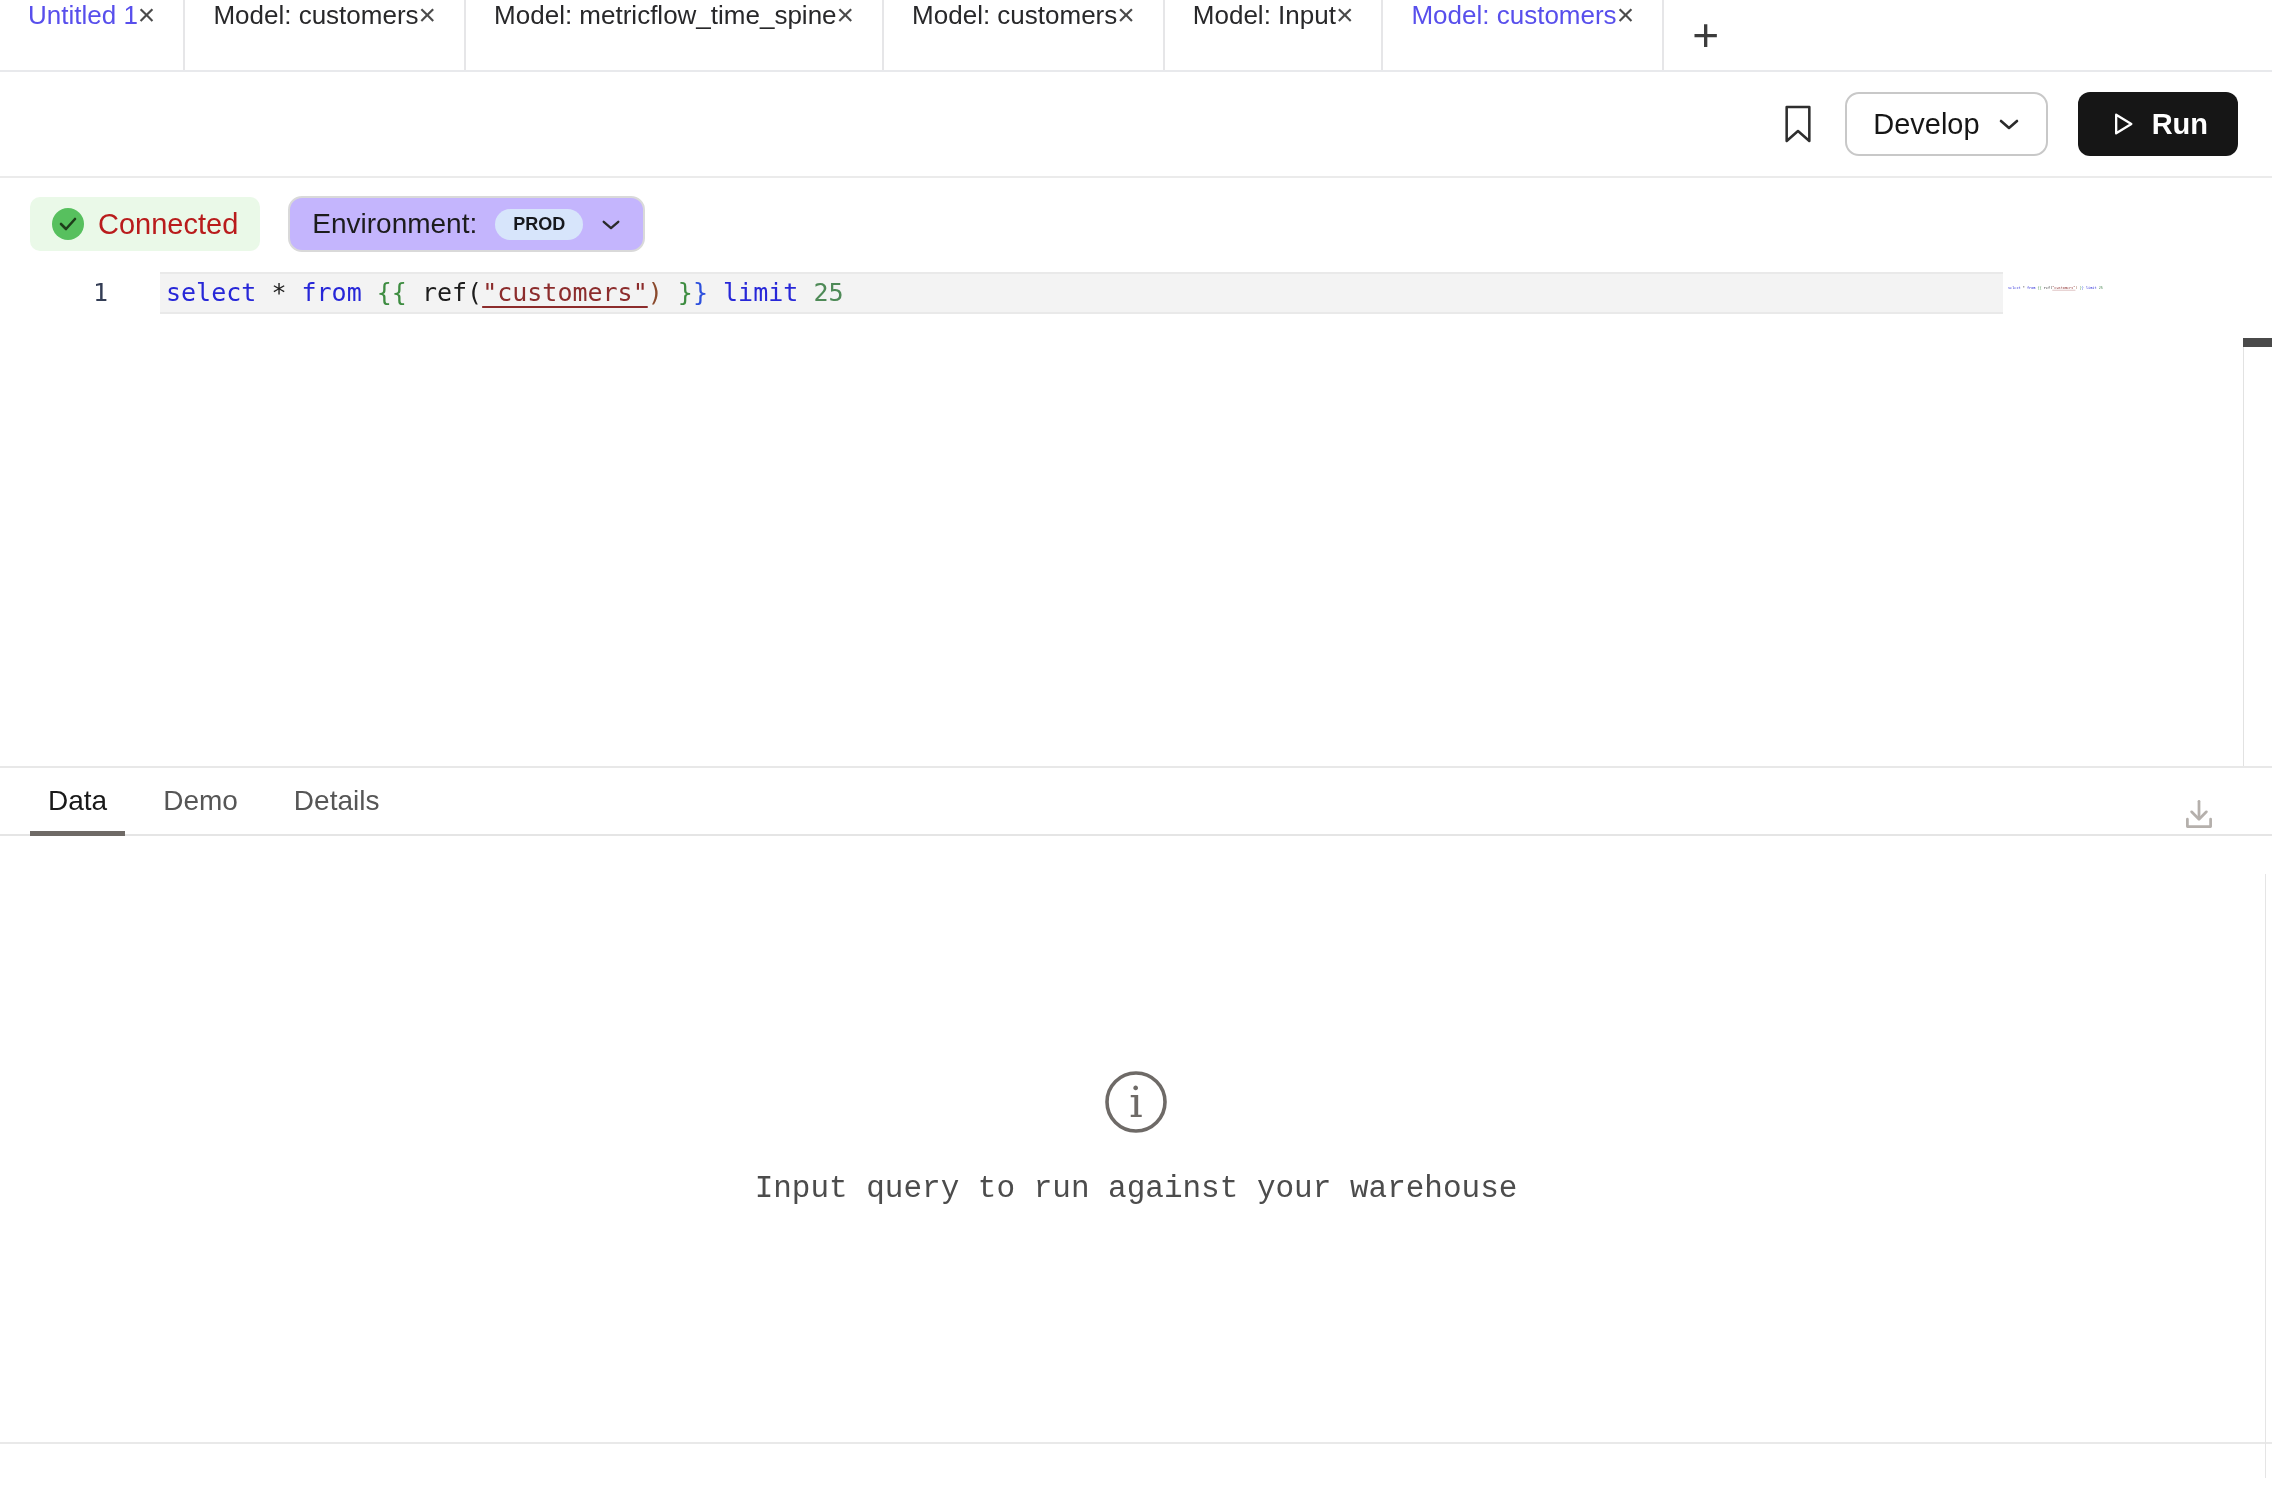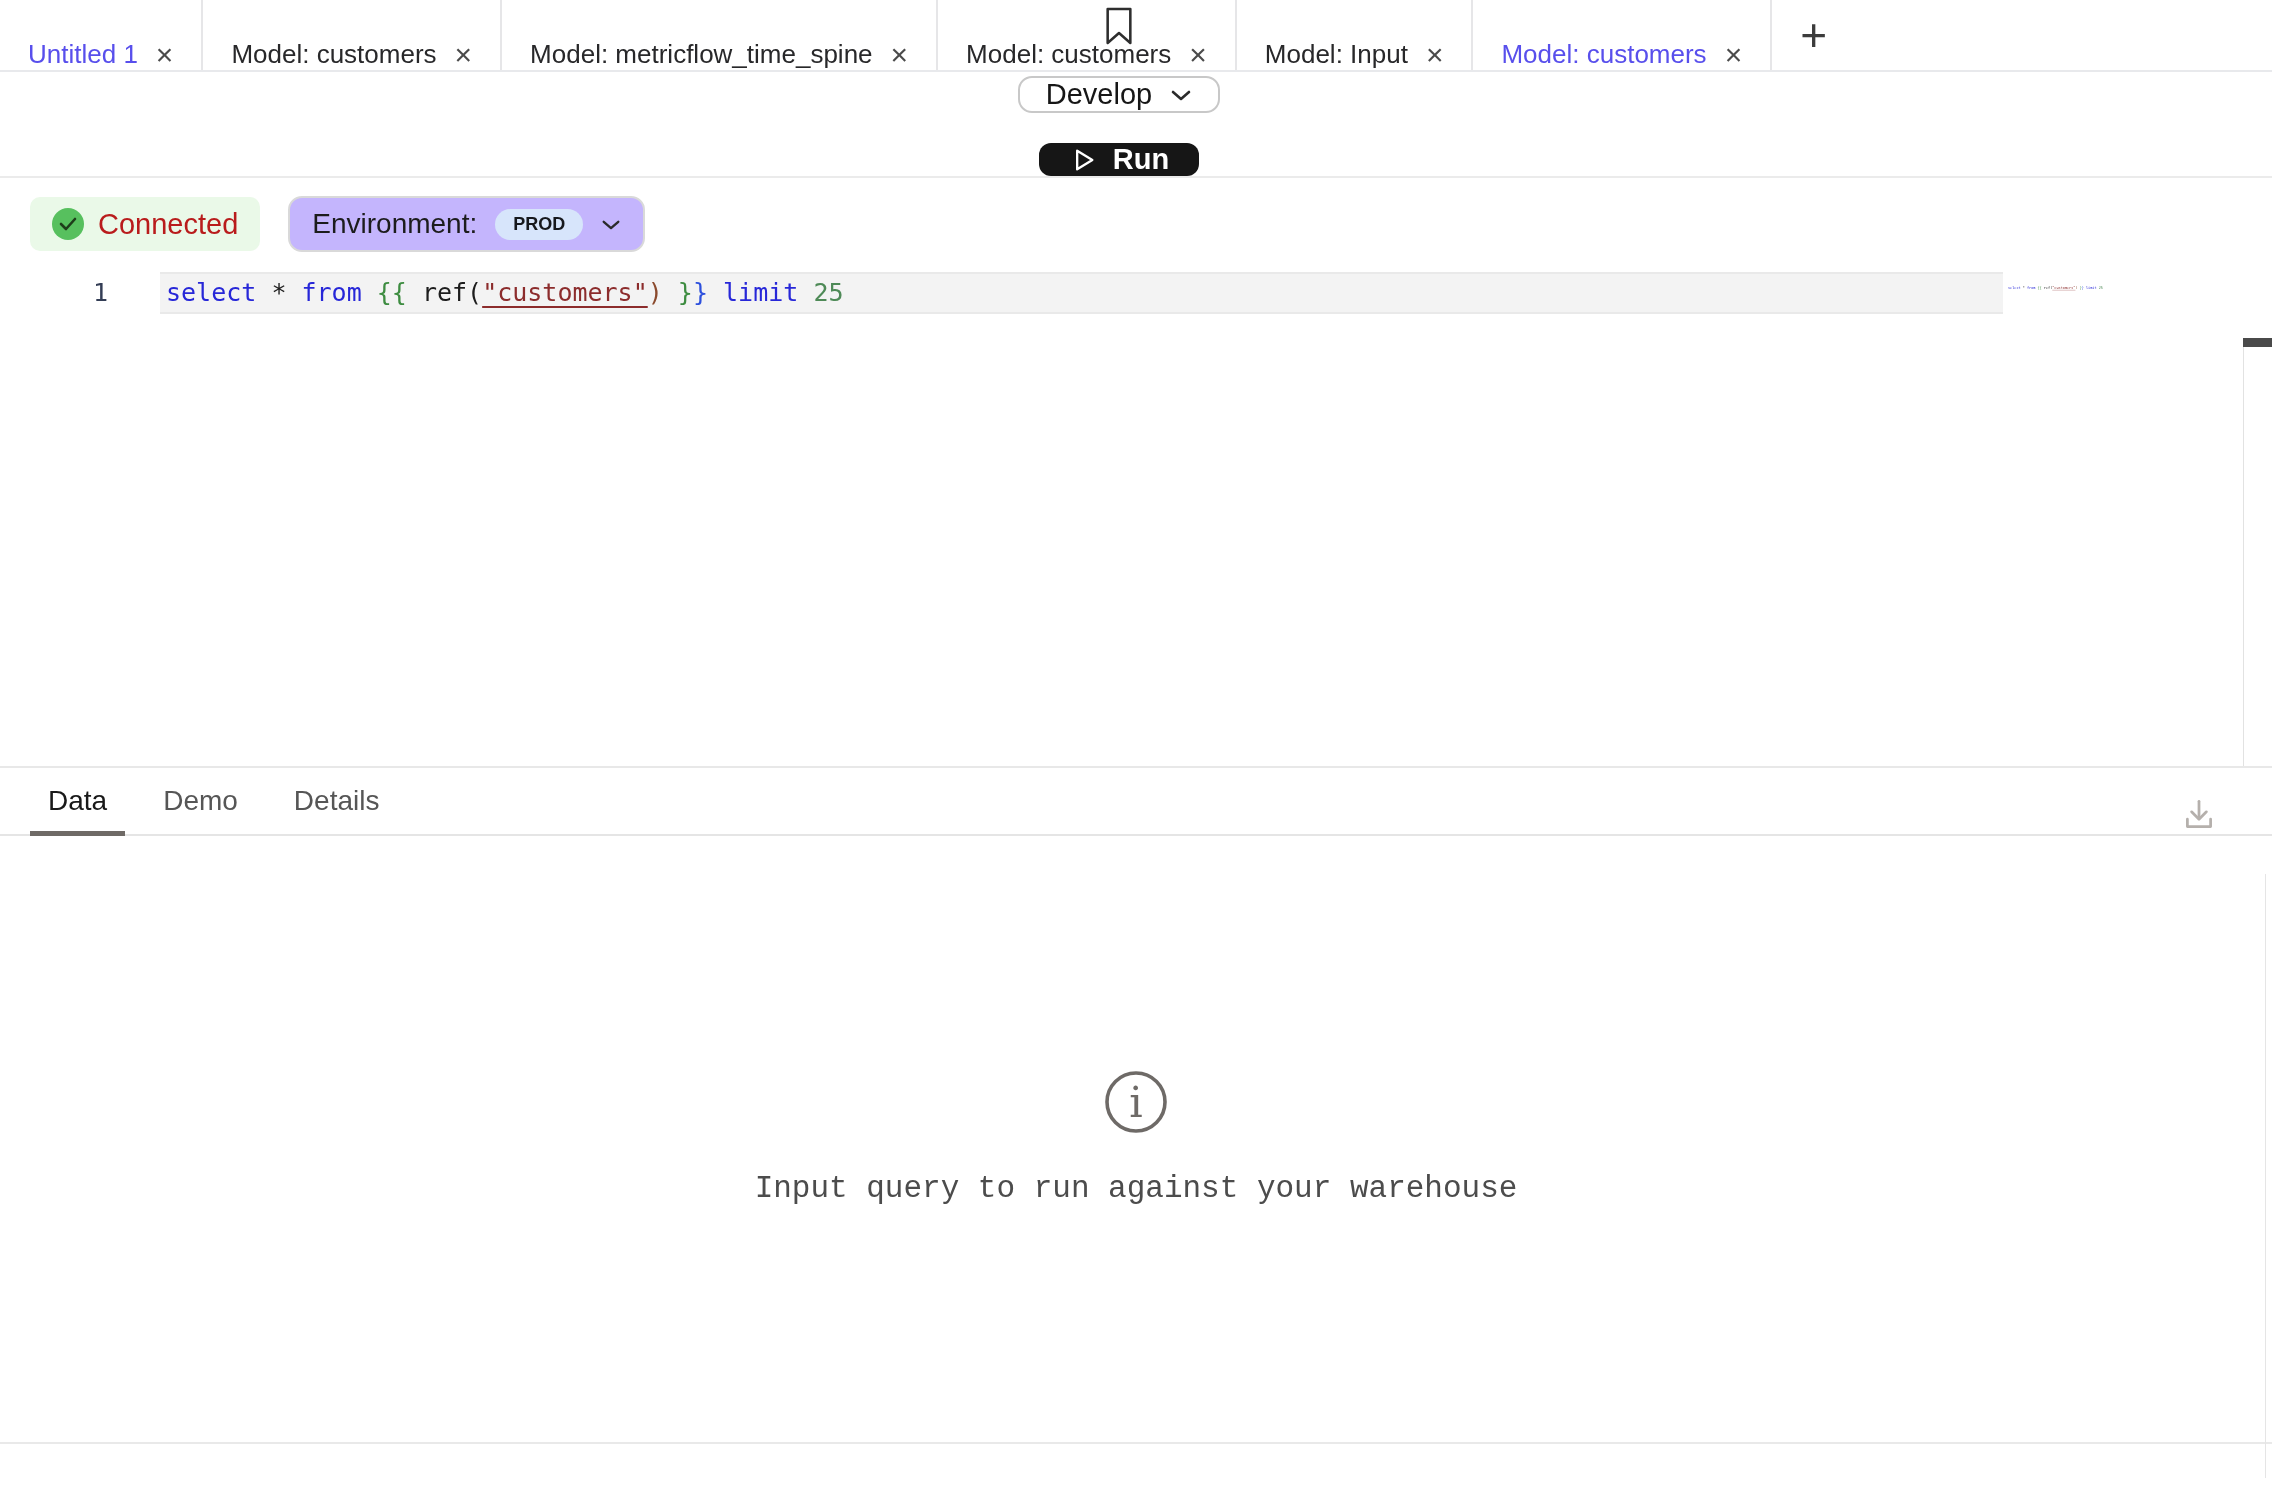--- a/index.html
+++ b/index.html
@@ -2,31 +2,31 @@
 <html><head>
 <meta charset="utf-8">
 <style>
   * { margin:0; padding:0; box-sizing:border-box; }
   html,body { width:2272px; height:1486px; background:#ffffff; overflow:hidden;
               font-family:"Liberation Sans", sans-serif; }
 
   
   .tabbar { display:flex; align-items:stretch; height:72px; background:#fff;
             border-bottom:2px solid #e8e9ec; }
-  .tab { display:flex; align-items:flex-end; gap:18px; padding:0 28px;
+  .tab { display:flex; align-items:flex-start; padding:0 28px;
          border-right:2px solid #e6e6e8; cursor:default; background:#fff; }
   .tab-label { font-size:26px; color:#28282a; white-space:nowrap; }
   .tab.accent .tab-label { color:#584fec; }
   .tab-close { font-size:30px; line-height:1; color:#4b4b4b; font-weight:400; }
   .newtab { display:flex; align-items:center; padding:0 10px 0 28px; }
   .plus-glyph { font-size:46px; font-weight:300; color:#3c3c3c; line-height:1; }
 
   
   .toolbar { height:106px; display:flex; align-items:center; justify-content:flex-end;
-             gap:30px; padding-right:34px; border-bottom:2px solid #ebebeb; background:#fff;flex-direction:column; }
+             gap:30px; padding-right:34px; border-bottom:2px solid #ebebeb; background:#fff; }
   .icon-btn { display:flex; align-items:center; justify-content:center; }
   .btn-develop { display:flex; align-items:center; gap:18px; height:64px; padding:0 26px;
                  border:2px solid #c8c8c8; border-radius:14px; background:#fff;
                  font-size:29px; color:#161616; }
   .btn-run { display:flex; align-items:center; gap:16px; height:64px; padding:0 30px;
              border:none; border-radius:12px; background:#161616; color:#fff;
              font-size:29px; font-weight:600; }
 
   
   .statusrow { display:flex; align-items:center; gap:28px; margin:18px 0 0 30px; height:56px; }

